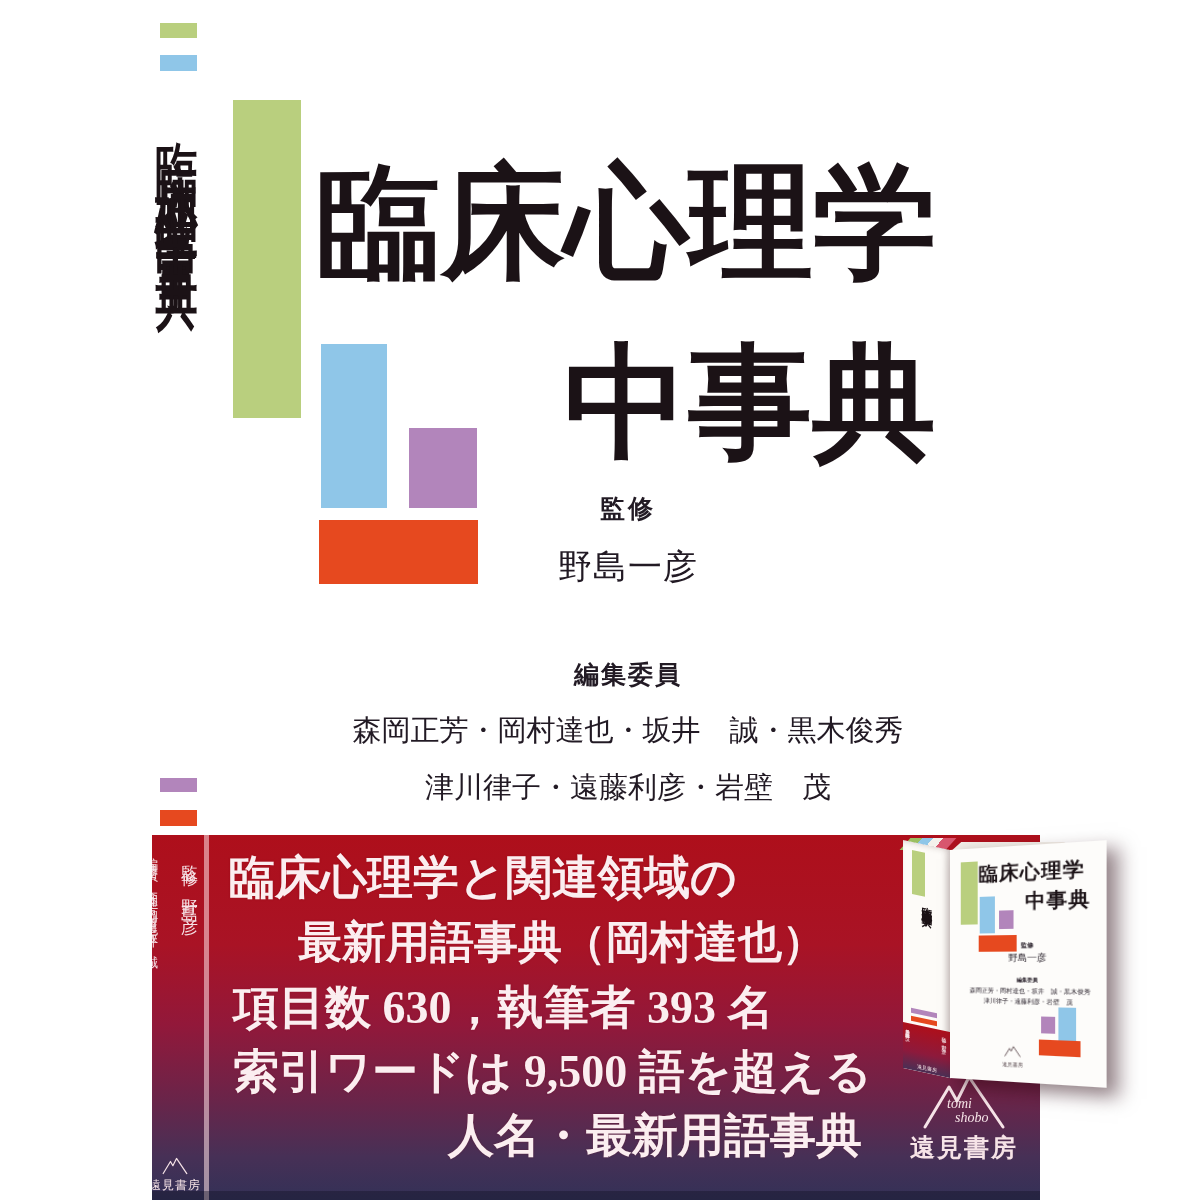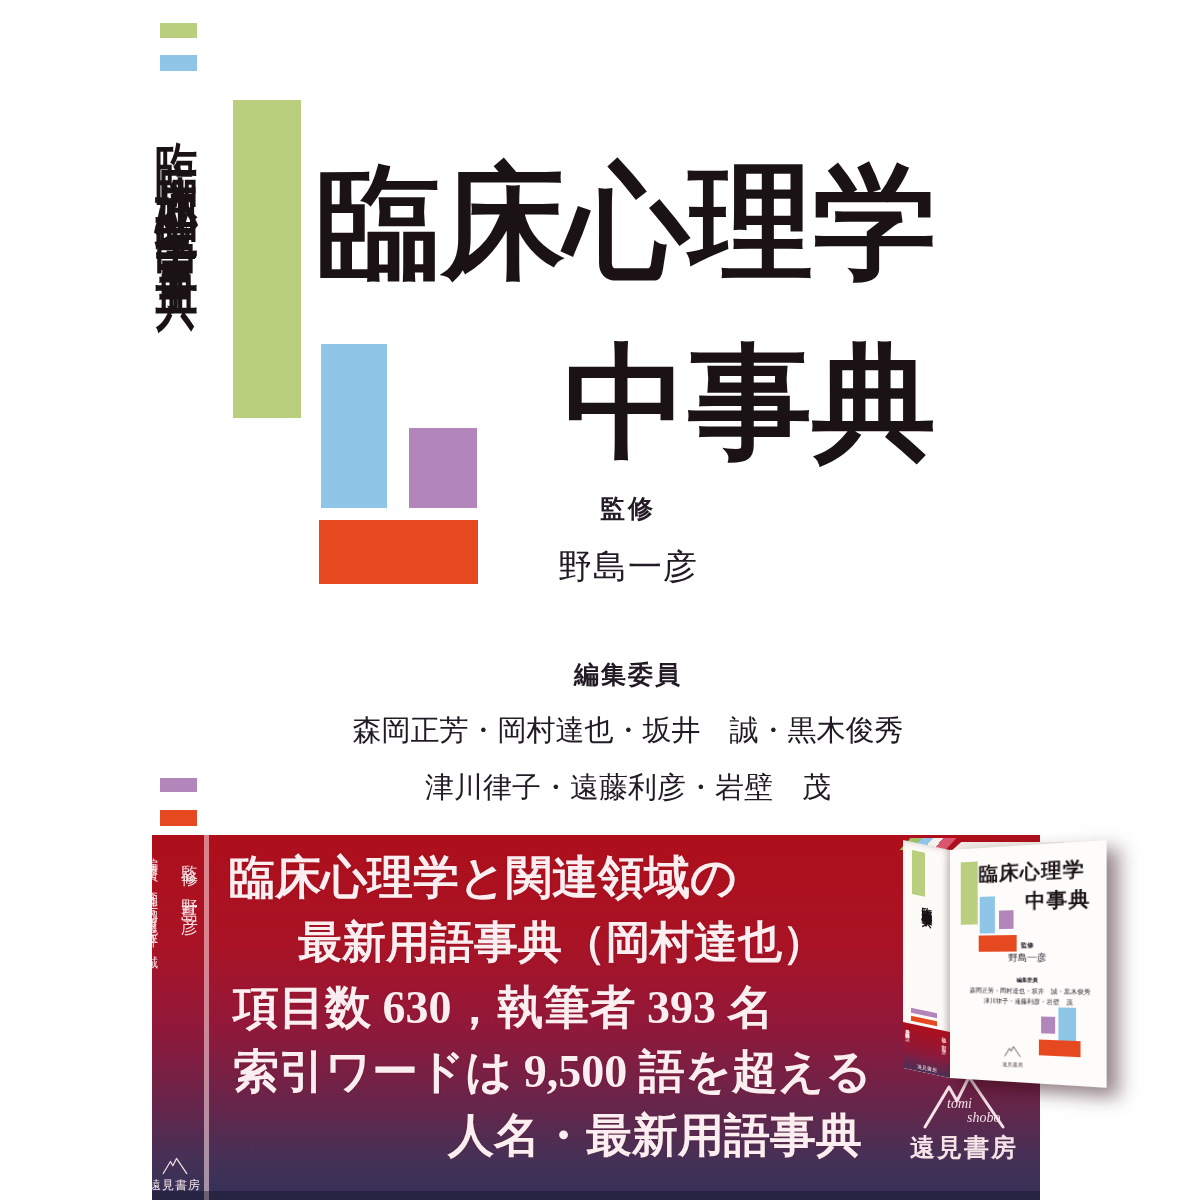--- a/index.html
+++ b/index.html
@@ -41,21 +41,21 @@
   .bl3{left:24px;top:148px;}
   .bl4{left:24px;top:212px;}
   .bl5{right:178px;top:276px;}
 
   
   .pub-logo{position:absolute;left:700px;top:238px;width:110px;text-align:center;color:#f6e3e7;}
   .pub-logo .logo-wrap{position:relative;width:86px;height:58px;margin:0 auto;}
   .logo-script{position:absolute;font-style:italic;font-size:14px;line-height:1;
       color:#f6e3e7;white-space:nowrap;}
   .ls1{left:26px;top:24px;}
-  .ls2{left:34px;top:38px;margin-left:12px;}
+  .ls2{left:34px;top:38px;}
   .pub-name{font-size:25px;font-weight:700;letter-spacing:2px;white-space:nowrap;
       font-family:"Liberation Sans","DejaVu Sans",sans-serif;}
 
   
   .cover{position:absolute;left:207px;top:0;width:873px;height:835px;background:#ffffff;}
   .block{position:absolute;}
   .b-green{left:26px;top:100px;width:68px;height:318px;background:#b9cf7e;}
   .b-blue{left:114px;top:344px;width:66px;height:164px;background:#8fc6e8;}
   .b-purple{left:202px;top:428px;width:68px;height:80px;background:#b285bb;}
   .b-orange{left:112px;top:520px;width:159px;height:64px;background:#e6491f;}

